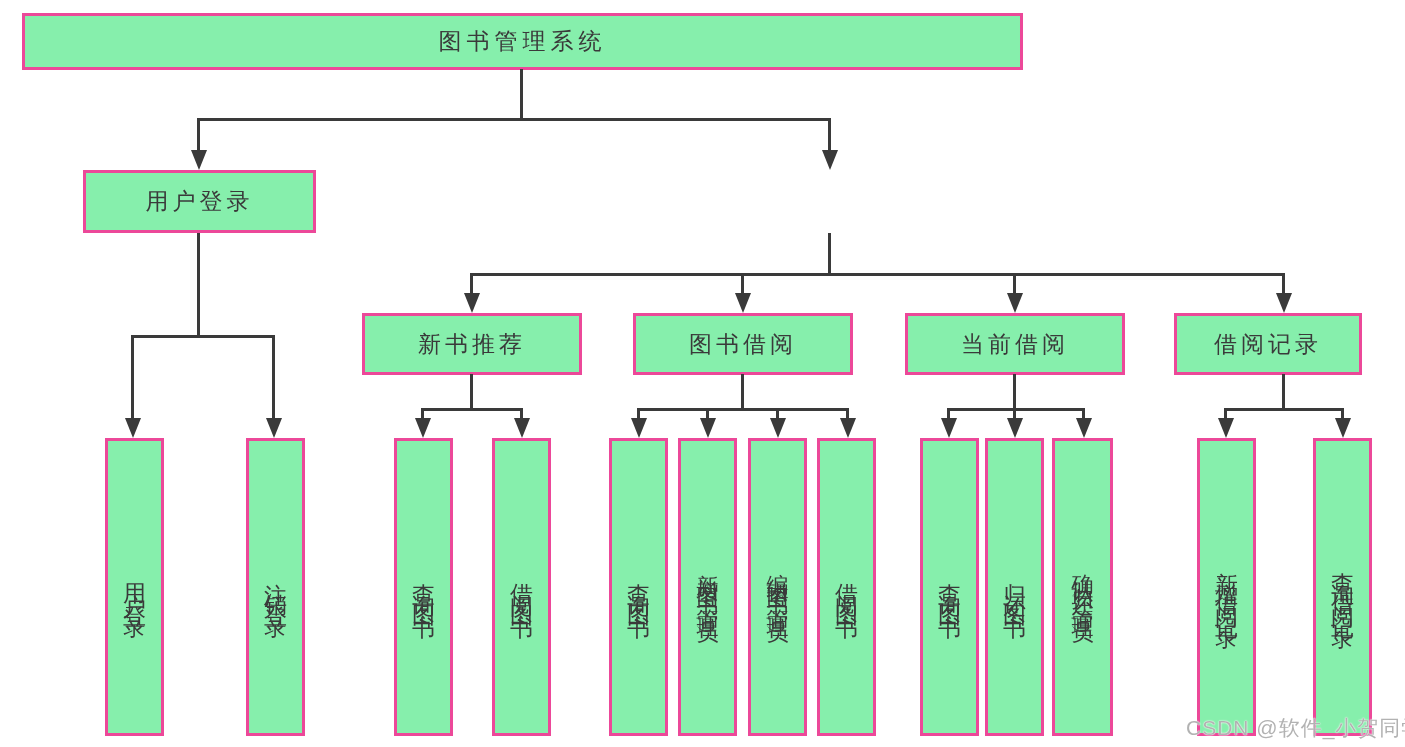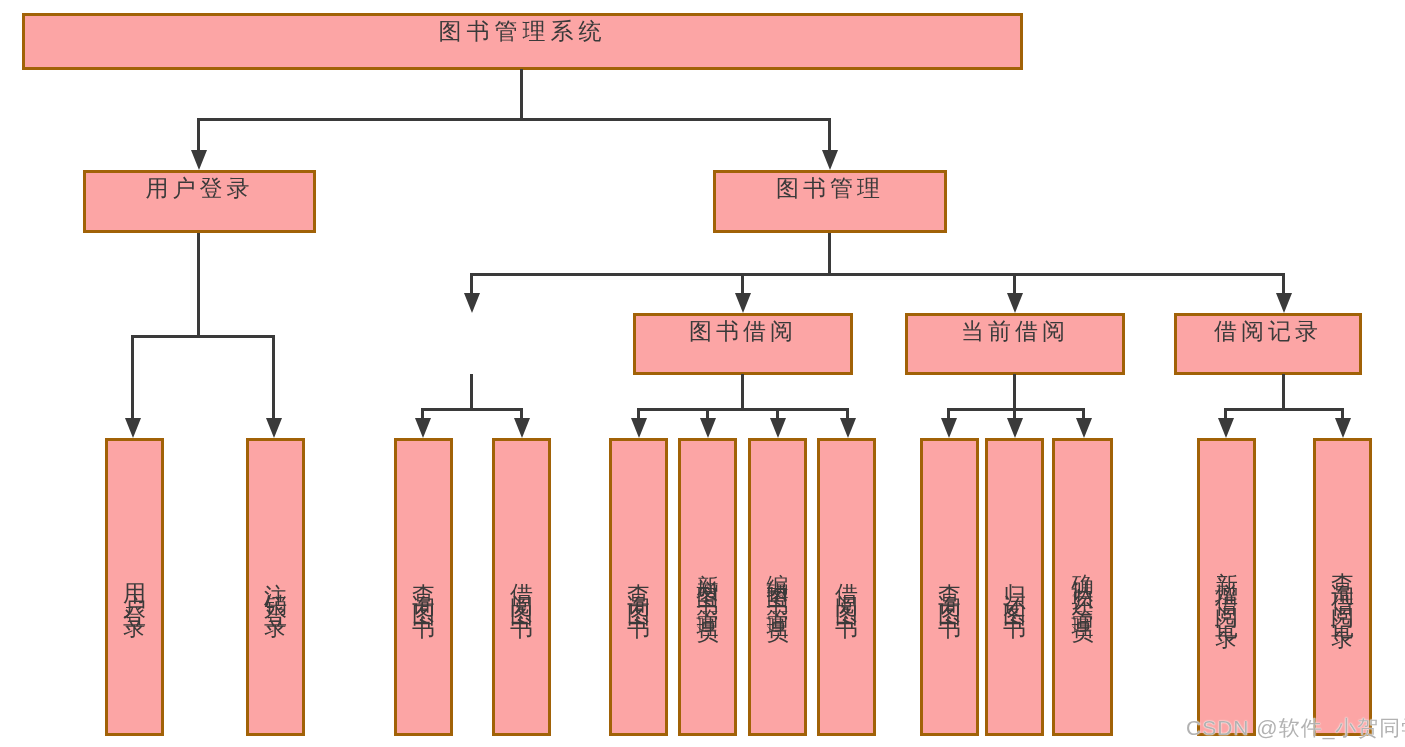--- a/index.html
+++ b/index.html
@@ -1,22 +1,22 @@
 <!DOCTYPE html>
 <html><head>
 <meta charset="utf-8">
 <style>
   html,body{margin:0;padding:0;background:#ffffff;}
   #canvas{
     position:relative;width:1405px;height:747px;background:#ffffff;overflow:hidden;
     font-family:"Liberation Sans","DejaVu Sans",sans-serif;
   }
   .box{
-    position:absolute;box-sizing:border-box;border:3px solid #a16207;background:#fca5a5;
-    display:flex;justify-content:center;
+    position:absolute;box-sizing:border-box;border:3px solid #ec4899;background:#86efac;
+    display:flex;align-items:center;justify-content:center;
     color:#3a3a3a;font-size:23px;letter-spacing:4px;text-align:center;
   }
   .vtext{
     writing-mode:vertical-rl;text-orientation:mixed;
     letter-spacing:11px;line-height:1;font-size:23px;
   }
   .vtext.long{letter-spacing:7px;font-size:22px;}
   .hline{position:absolute;height:3px;background:#3a3a3a;}
   .vline{position:absolute;width:3px;background:#3a3a3a;}
   .arrow{
@@ -42,42 +42,42 @@
   <div class="vline" style="left:520px;top:69px;height:52px;"></div>
   <div class="hline" style="left:197px;top:118px;width:634px;"></div>
   <div class="vline" style="left:197px;top:118px;height:36px;"></div>
   <div class="vline" style="left:828px;top:118px;height:36px;"></div>
   <div class="arrow" style="left:191px;top:150px;"></div>
   <div class="arrow" style="left:822px;top:150px;"></div>
 
   <div class="box" style="left:83px;top:170px;width:233px;height:63px;">
     <span>用户登录</span>
   </div>
-  <div class="box" style="left:713px;top:170px;width:234px;height:63px;">
-    <span>图书管理</span>
-  </div>
 
   <div class="vline" style="left:197px;top:233px;height:105px;"></div>
   <div class="hline" style="left:131px;top:335px;width:144px;"></div>
   <div class="vline" style="left:131px;top:335px;height:87px;"></div>
   <div class="vline" style="left:272px;top:335px;height:87px;"></div>
   <div class="arrow" style="left:125px;top:418px;"></div>
   <div class="arrow" style="left:266px;top:418px;"></div>
 
   <div class="vline" style="left:828px;top:233px;height:43px;"></div>
   <div class="hline" style="left:470px;top:273px;width:815px;"></div>
   <div class="vline" style="left:470px;top:273px;height:24px;"></div>
   <div class="vline" style="left:741px;top:273px;height:24px;"></div>
   <div class="vline" style="left:1013px;top:273px;height:24px;"></div>
   <div class="vline" style="left:1282px;top:273px;height:24px;"></div>
   <div class="arrow" style="left:464px;top:293px;"></div>
   <div class="arrow" style="left:735px;top:293px;"></div>
   <div class="arrow" style="left:1007px;top:293px;"></div>
   <div class="arrow" style="left:1276px;top:293px;"></div>
 
+  <div class="box" style="left:362px;top:313px;width:220px;height:62px;">
+    <span>新书推荐</span>
+  </div>
   <div class="box" style="left:905px;top:313px;width:220px;height:62px;">
     <span>当前借阅</span>
   </div>
   <div class="box" style="left:633px;top:313px;width:220px;height:62px;">
     <span>图书借阅</span>
   </div>
   <div class="box" style="left:1174px;top:313px;width:188px;height:62px;">
     <span>借阅记录</span>
   </div>
 

